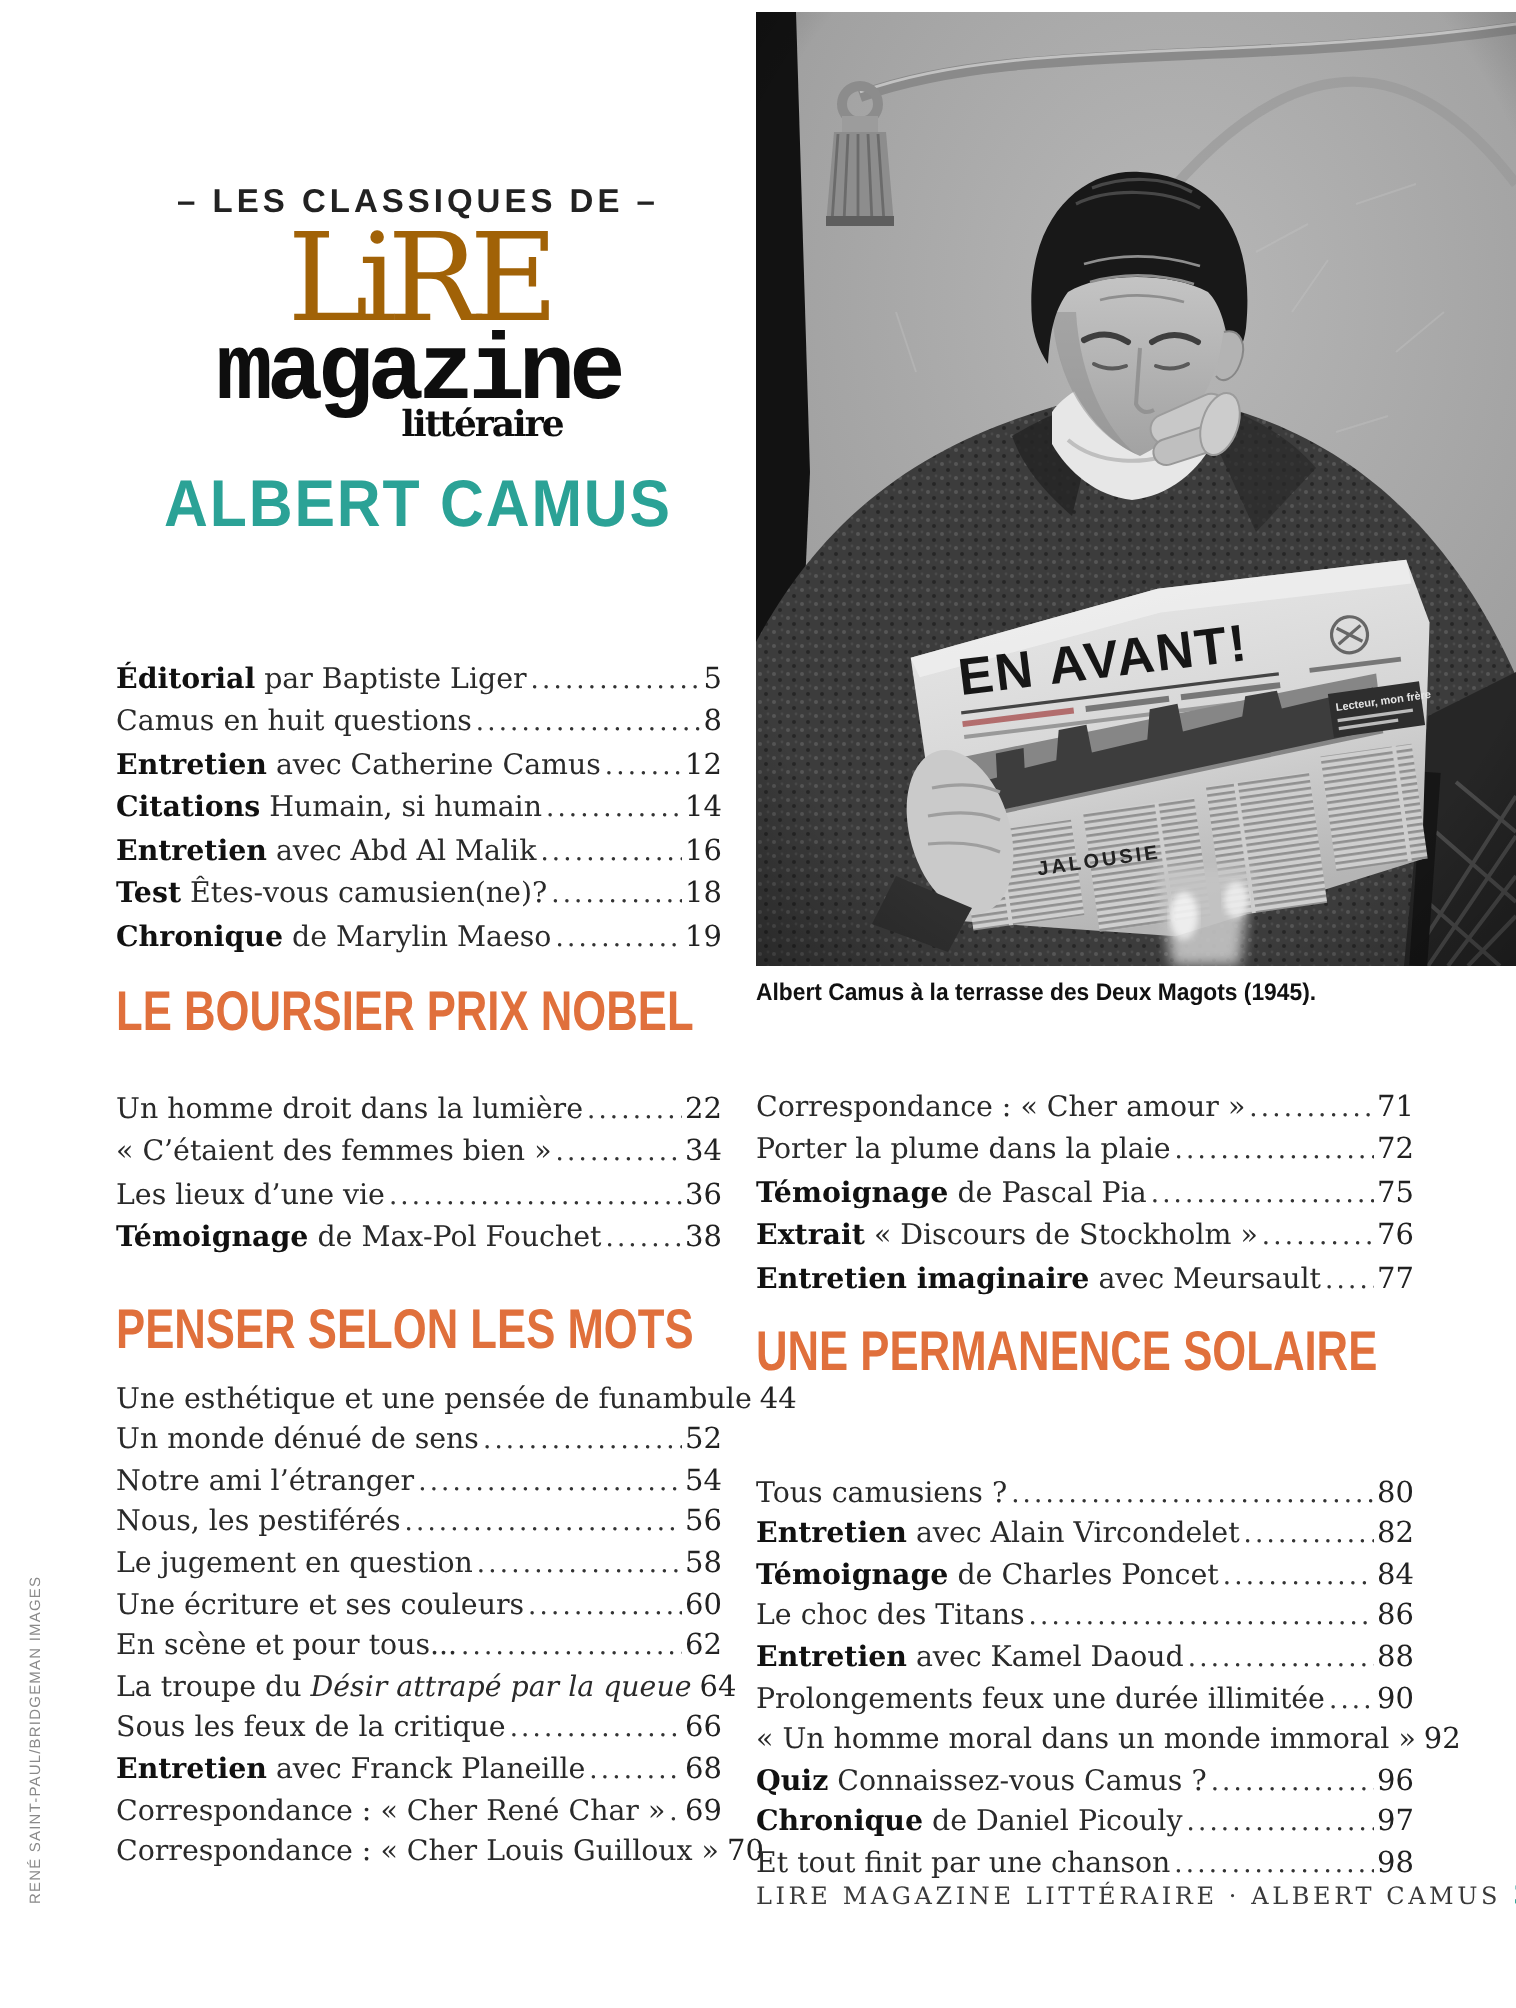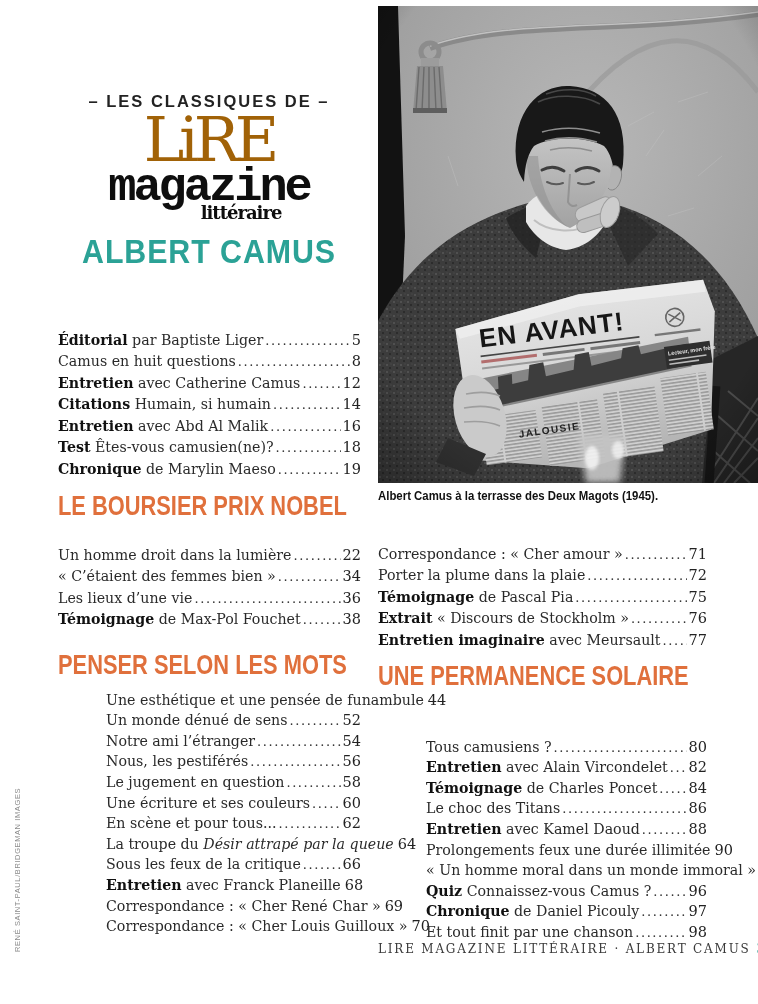--- a/index.html
+++ b/index.html
@@ -27,21 +27,21 @@
     letter-spacing:-1px; color:#0e0e0e; transform:translateX(32px); margin-top:-2px;
   }
   .issue-title{
     font-family:"Liberation Sans",sans-serif; font-weight:bold; font-size:33px;
     letter-spacing:1px; color:#2ba296; margin-top:12px; transform:scaleX(.92);
   }
 
   
   .toc-list{position:absolute; width:303px; font-size:14.2px; color:#2a2a2a;}
   .toc-row{display:flex; align-items:flex-end; height:21.5px;}
-  .tight .toc-row{height:20.6px;margin-left:48px;}
+  .tight .toc-row{height:20.6px;}
   .toc-label{white-space:nowrap;}
   .toc-label b{color:#111;}
   .toc-label i{}
   .toc-dots{flex:1 1 auto; overflow:hidden; white-space:nowrap; margin:0 2px; color:#333;}
   .toc-dots::after{
     content:"......................................................................................................";
     font-size:13px; letter-spacing:1.6px;
   }
   .toc-page{flex:0 0 auto; text-align:right; font-size:14.5px; color:#222;}
 

